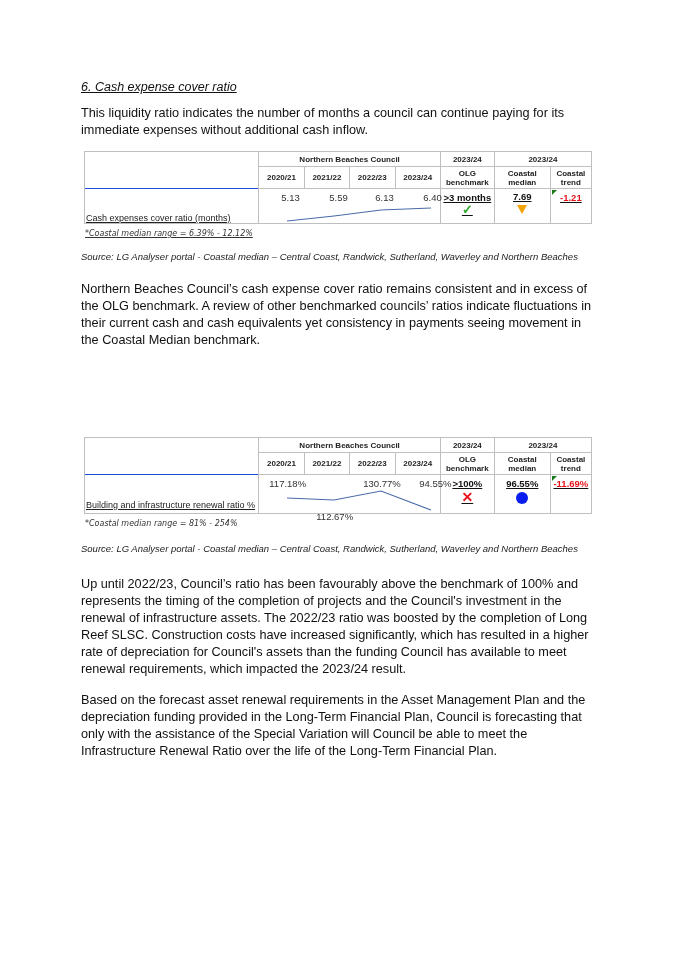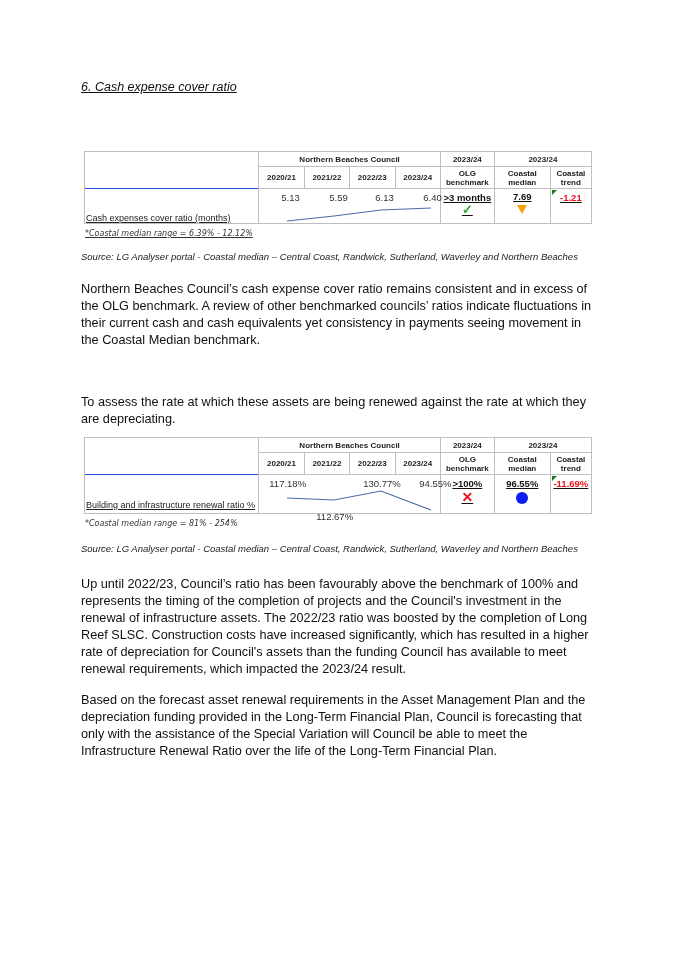--- a/index.html
+++ b/index.html
@@ -23,20 +23,21 @@
   .bold { font-weight: bold; font-size: 9.5px; }
   .red { color: #e8141b; }
   .tri-corner { position: absolute; left: 1px; top: 1px; width: 0; height: 0; border-top: 5px solid #1a7a1a; border-right: 5px solid transparent; }
 </style>
 </head>
 <body>
 
 <div class="page">
 
   <div class="heading" style="top:80px;">6. Cash expense cover ratio</div>
+  <div class="para" style="top:105px;">This liquidity ratio indicates the number of months a council can continue paying for its immediate expenses without additional cash inflow.</div>
 
   <table class="kpi" style="top:151px;">
     <tbody>
         <tr class="ttl">
       <td rowspan="2" style="width:164px; border-bottom:none;"></td>
       <td colspan="4" class="hdr">Northern Beaches Council</td>
       <td class="hdr" style="font-weight:bold;">2023/24</td>
       <td colspan="2" class="hdr">2023/24</td>
     </tr>
     <tr class="sub">
@@ -74,21 +75,20 @@
         <div class="bold red" style="margin-top:3px;">-1.21</div>
       </td>
     </tr>
   </tbody>
     </table>
   <div class="note" style="top:229px;text-decoration:underline;">*Coastal median range = 6.39% - 12.12%</div>
 
   <div class="source" style="top:251px;">Source: LG Analyser portal - Coastal median – Central Coast, Randwick, Sutherland, Waverley and Northern Beaches</div>
   <div class="para-lg" style="top:281px;">Northern Beaches Council’s cash expense cover ratio remains consistent and in excess of the OLG benchmark. A review of other benchmarked councils’ ratios indicate fluctuations in their current cash and cash equivalents yet consistency in payments seeing movement in the Coastal Median benchmark.</div>
 
-  <div class="para" style="top:394px;">To assess the rate at which these assets are being renewed against the rate at which they are depreciating.</div>
 
   <table class="kpi" style="top:437px;">
     <tbody>
         <tr class="ttl">
       <td rowspan="2" style="width:164px; border-bottom:none;"></td>
       <td colspan="4" class="hdr">Northern Beaches Council</td>
       <td class="hdr">2023/24</td>
       <td colspan="2" class="hdr">2023/24</td>
     </tr>
     <tr class="sub">

